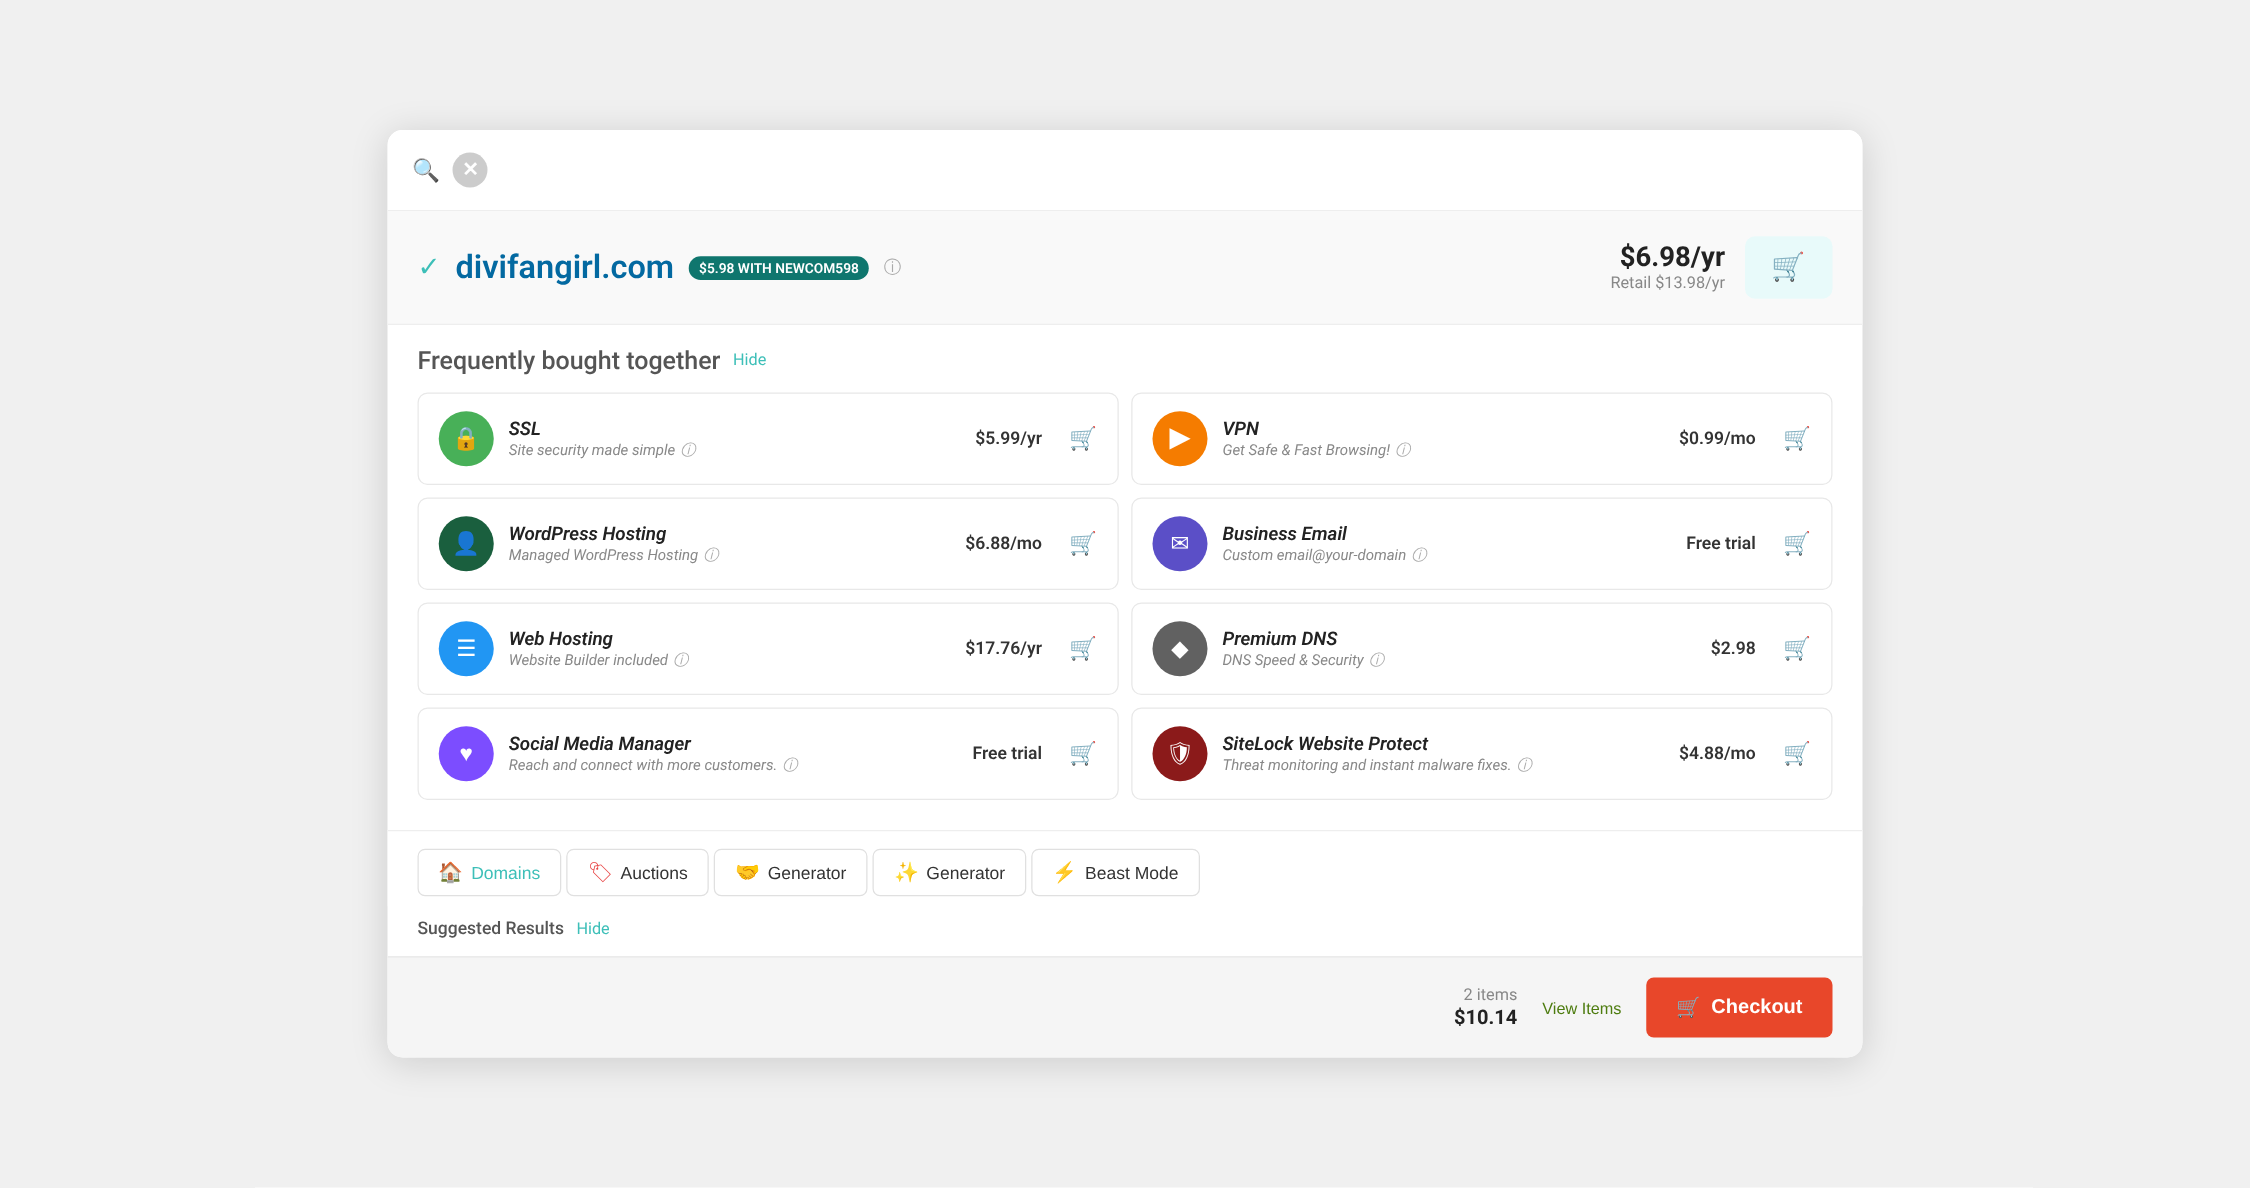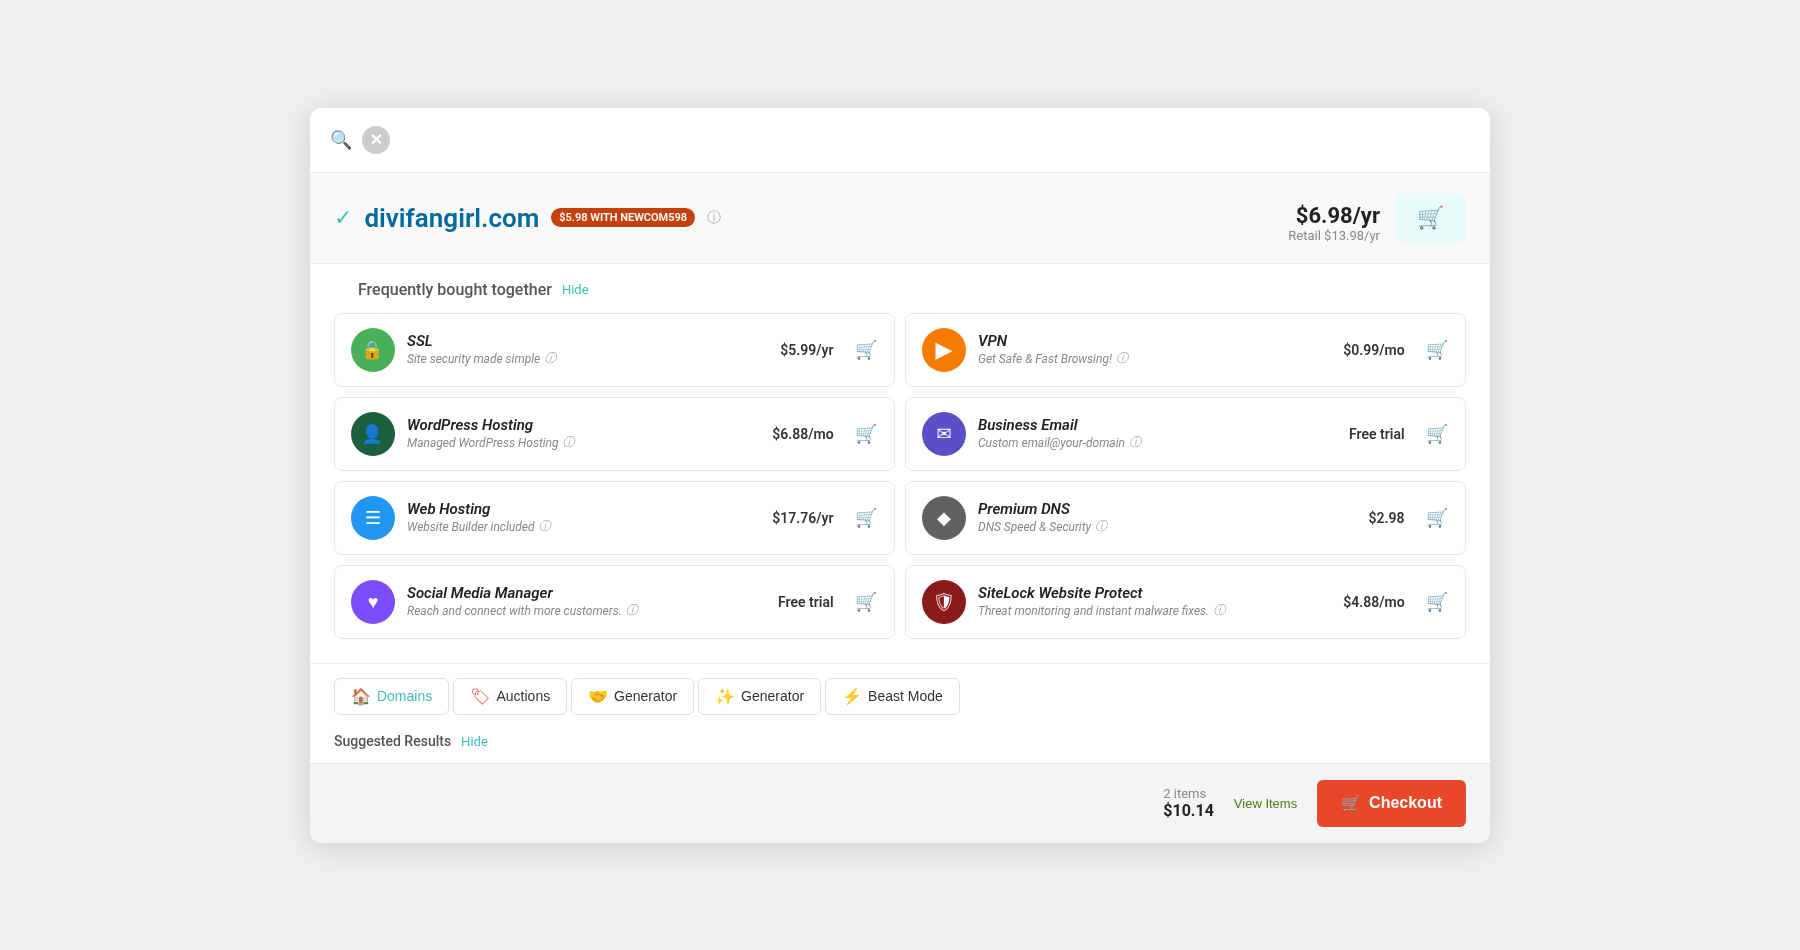--- a/index.html
+++ b/index.html
@@ -72,35 +72,35 @@
     .check-icon {
       color: #3dbfb8;
       font-size: 22px;
     }
     .domain-name {
       font-size: 26px;
       font-weight: 600;
       color: #0369a1;
     }
     .promo-badge {
-      background: #c2410c;
+      background: #0f766e;
       color: #fff;
       font-size: 11px;
       padding: 3px 8px;
       border-radius: 12px;
       font-weight: 600;
     }
     .info-icon {
       color: #aaa;
       font-size: 14px;
       cursor: pointer;
     }
     .domain-right {
       display: flex;
-      align-items: flex-end;
+      align-items: center;
       gap: 16px;
     }
     .price-block {
       text-align: right;
     }
     .price-main {
       font-size: 22px;
       font-weight: 700;
       color: #222;
     }
@@ -125,24 +125,23 @@
     .freq-section {
       padding: 16px 24px 8px;
     }
     .freq-header {
       display: flex;
       align-items: center;
       gap: 10px;
       margin-bottom: 14px;
     }
     .freq-title {
-      font-size: 16px;
+      font-size: 20px;
       color: #555;
       font-weight: 500;
-      margin-left: 24px;
     }
     .hide-link {
       font-size: 13px;
       color: #3dbfb8;
       cursor: pointer;
       text-decoration: none;
     }
     .addons-grid {
       display: grid;
       grid-template-columns: 1fr 1fr;
@@ -235,20 +234,21 @@
     .footer-bar {
       background: #f5f5f5;
       padding: 16px 24px;
       display: flex;
       align-items: center;
       justify-content: flex-end;
       gap: 20px;
       border-top: 1px solid #e8e8e8;
     }
     .items-info {
+      text-align: right;
     }
     .items-count {
       font-size: 13px;
       color: #888;
     }
     .items-total {
       font-size: 16px;
       font-weight: 700;
       color: #222;
     }

